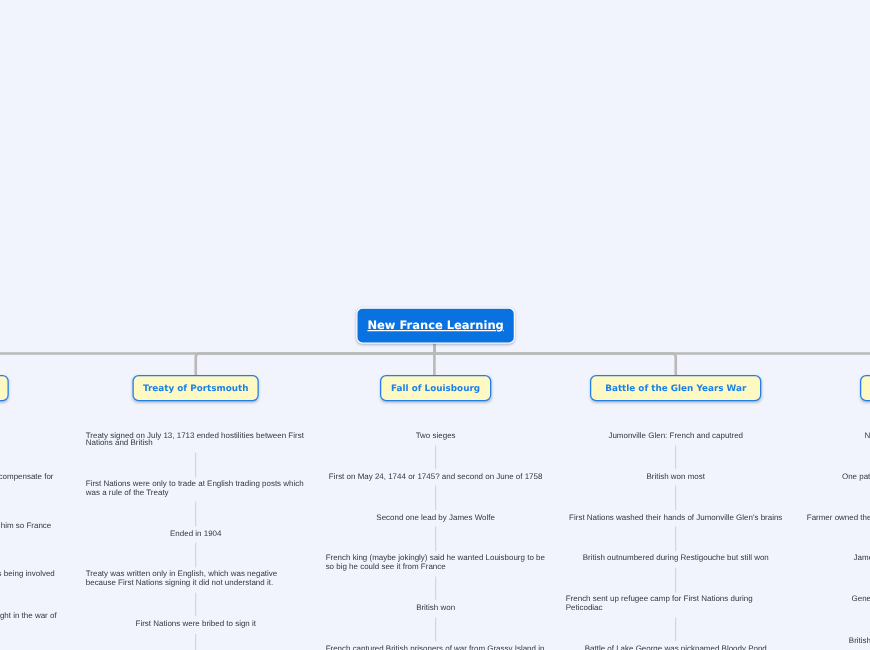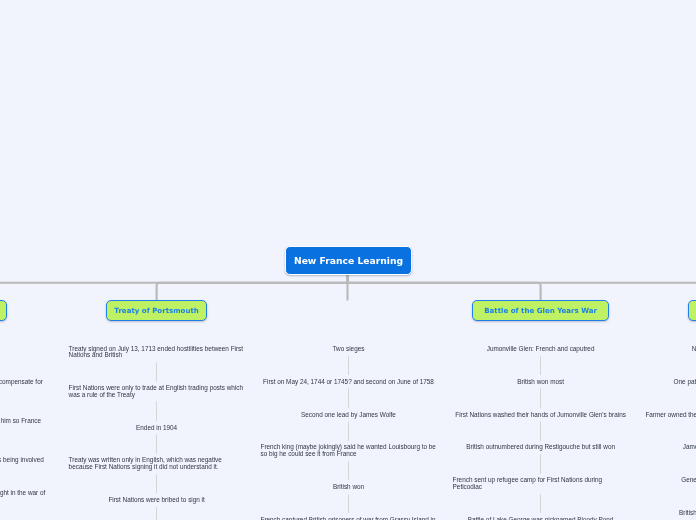--- a/index.html
+++ b/index.html
@@ -14,21 +14,21 @@
   .leafline{position:absolute;width:1.7px;background:#d6d6d8;border-radius:1px;}
 
   
   .root{position:absolute;box-sizing:border-box;background:#0a72e0;
         border:1.7px solid #ffffff;border-radius:5px;
         color:#ffffff;font-weight:bold;font-size:9.2px;
         font-family:"DejaVu Sans",sans-serif;
         display:flex;align-items:center;justify-content:center;
         white-space:nowrap;letter-spacing:0px;
         box-shadow:0 1px 2px rgba(60,70,90,.35);}
-  .branch{position:absolute;box-sizing:border-box;background:#bef264;
+  .branch{position:absolute;box-sizing:border-box;background:#fef9c3;
         border:1.45px solid #2180e8;border-radius:5px;
         color:#1a80ea;font-weight:bold;font-size:7.05px;
         font-family:"DejaVu Sans",sans-serif;
         display:flex;align-items:center;justify-content:center;
         white-space:nowrap;
         box-shadow:0 1px 2px rgba(60,70,90,.30);}
 
   
   .leafrow{position:absolute;text-align:center;font-size:6.38px;line-height:6.5px;}
   .leaf{display:inline-block;vertical-align:top;text-align:left;max-width:176px;
@@ -38,21 +38,21 @@
 <body>
 
 <div id="canvas">
     <svg id="wires" viewBox="0 0 696 520">
       <path d="M 347.5 275.1 L 347.5 282.75 L -32.4 282.75 Q -35.4 282.75 -35.4 285.75 L -35.4 299.8" fill="none" stroke="#b9b9b9" stroke-width="2.1" stroke-linecap="round"></path>
       <path d="M 347.5 275.1 L 347.5 282.75 L 159.6 282.75 Q 156.6 282.75 156.6 285.75 L 156.6 299.8" fill="none" stroke="#b9b9b9" stroke-width="2.1" stroke-linecap="round"></path>
       <path d="M 347.5 275.1 L 347.5 299.8" fill="none" stroke="#b9b9b9" stroke-width="2.1" stroke-linecap="round"></path>
       <path d="M 347.5 275.1 L 347.5 282.75 L 537.6 282.75 Q 540.6 282.75 540.6 285.75 L 540.6 299.8" fill="none" stroke="#b9b9b9" stroke-width="2.1" stroke-linecap="round"></path>
       <path d="M 347.5 275.1 L 347.5 282.75 L 729.6 282.75 Q 732.6 282.75 732.6 285.75 L 732.6 299.8" fill="none" stroke="#b9b9b9" stroke-width="2.1" stroke-linecap="round"></path>
     </svg>
-    <div class="root" style="left:285px;top:245.8px;width:127px;height:29.3px;">
+    <div class="root" style="left:285px;top:245.8px;width:127px;height:29.3px;text-decoration:underline;">
       <span>New France Learning</span>
     </div>
     <div class="branch" style="left:-77.8671875px;top:299.8px;width:84.934375px;height:21.3px;"></div>
     <div class="leafrow" style="left:-235.4px;top:345.7px;width:400px;"></div>
     <div class="leafrow" style="left:-235.4px;top:378.59999999999997px;width:400px;"><span class="leaf">France gave Britain a lot of land in order to compensate for losing the war</span></div>
     <div class="leafrow" style="left:-235.4px;top:417.99999999999994px;width:400px;"><span class="leaf">The war started because Britain did not like him so France had to give up land</span></div>
     <div class="leafrow" style="left:-235.4px;top:457.3999999999999px;width:400px;"><span class="leaf">It ended the war without the First Nations being involved</span></div>
     <div class="leafrow" style="left:-235.4px;top:490.2999999999999px;width:400px;"><span class="leaf">First Nations were not told that they had fought in the war of Spanish Succession</span></div>
     <div class="branch" style="left:105.7734375px;top:299.8px;width:101.653125px;height:21.3px;">
       <span>Treaty of Portsmouth</span>
@@ -60,20 +60,23 @@
     <div class="leafrow" style="left:-43.400000000000006px;top:345.7px;width:400px;"><span class="leaf">Treaty signed on July 13, 1713 ended hostilities between First Nations and British</span></div>
     <div class="leafline" style="left:155.75px;top:362px;height:19.799999999999997px;"></div>
     <div class="leafrow" style="left:-43.400000000000006px;top:385.09999999999997px;width:400px;"><span class="leaf">First Nations were only to trade at English trading posts which was a rule of the Treaty</span></div>
     <div class="leafline" style="left:155.75px;top:401.4px;height:19.799999999999997px;"></div>
     <div class="leafrow" style="left:-43.400000000000006px;top:424.49999999999994px;width:400px;"><span class="leaf">Ended in 1904</span></div>
     <div class="leafline" style="left:155.75px;top:434.29999999999995px;height:19.799999999999997px;"></div>
     <div class="leafrow" style="left:-43.400000000000006px;top:457.3999999999999px;width:400px;"><span class="leaf">Treaty was written only in English, which was negative because First Nations signing it did not understand it.</span></div>
     <div class="leafline" style="left:155.75px;top:473.69999999999993px;height:19.799999999999997px;"></div>
     <div class="leafrow" style="left:-43.400000000000006px;top:496.7999999999999px;width:400px;"><span class="leaf">First Nations were bribed to sign it</span></div>
     <div class="leafline" style="left:155.75px;top:506.5999999999999px;height:19.799999999999997px;"></div>
+    <div class="branch" style="left:304.30625px;top:299.8px;width:88.3875px;height:21.3px;">
+      <span>Fall of Louisbourg</span>
+    </div>
     <div class="leafrow" style="left:148.5px;top:345.7px;width:400px;"><span class="leaf">Two sieges</span></div>
     <div class="leafline" style="left:347.65px;top:355.5px;height:19.799999999999997px;"></div>
     <div class="leafrow" style="left:148.5px;top:378.59999999999997px;width:400px;"><span class="leaf">First on May 24, 1744 or 1745? and second on June of 1758</span></div>
     <div class="leafline" style="left:347.65px;top:388.4px;height:19.799999999999997px;"></div>
     <div class="leafrow" style="left:148.5px;top:411.49999999999994px;width:400px;"><span class="leaf">Second one lead by James Wolfe</span></div>
     <div class="leafline" style="left:347.65px;top:421.29999999999995px;height:19.799999999999997px;"></div>
     <div class="leafrow" style="left:148.5px;top:444.3999999999999px;width:400px;"><span class="leaf">French king (maybe jokingly) said he wanted Louisbourg to be so big he could see it from France</span></div>
     <div class="leafline" style="left:347.65px;top:460.69999999999993px;height:19.799999999999997px;"></div>
     <div class="leafrow" style="left:148.5px;top:483.7999999999999px;width:400px;"><span class="leaf">British won</span></div>
     <div class="leafline" style="left:347.65px;top:493.5999999999999px;height:19.799999999999997px;"></div>

